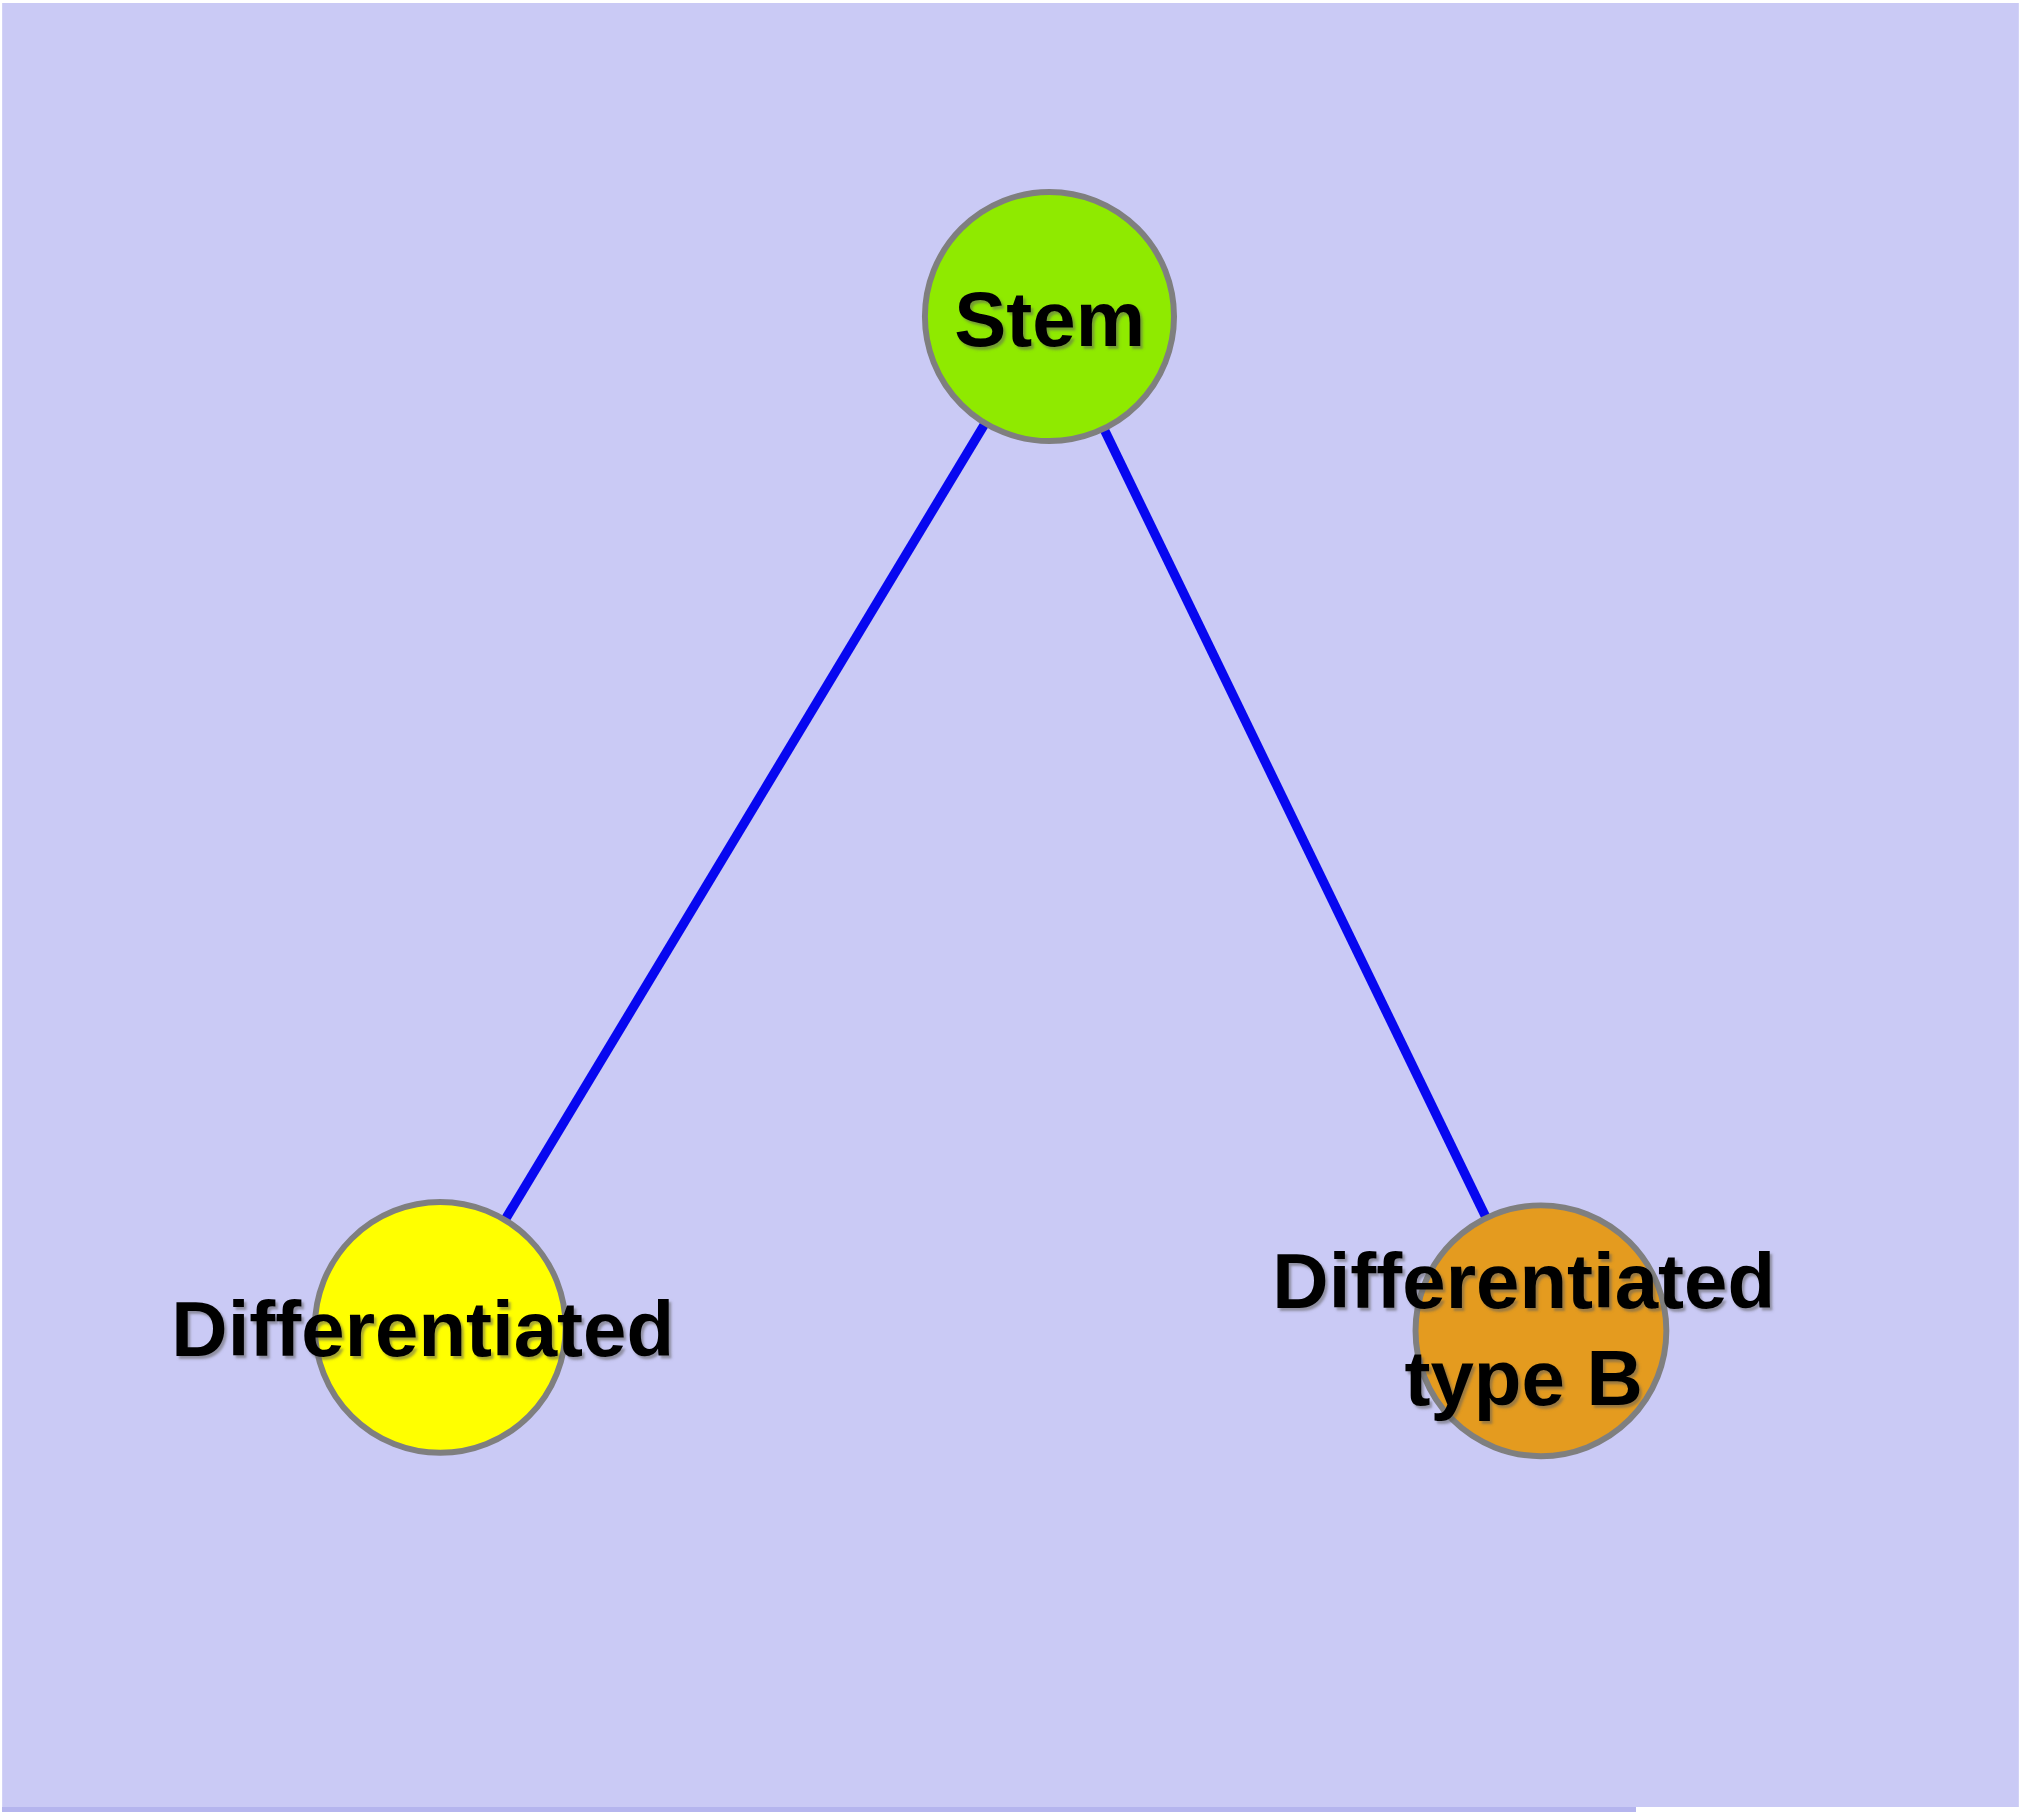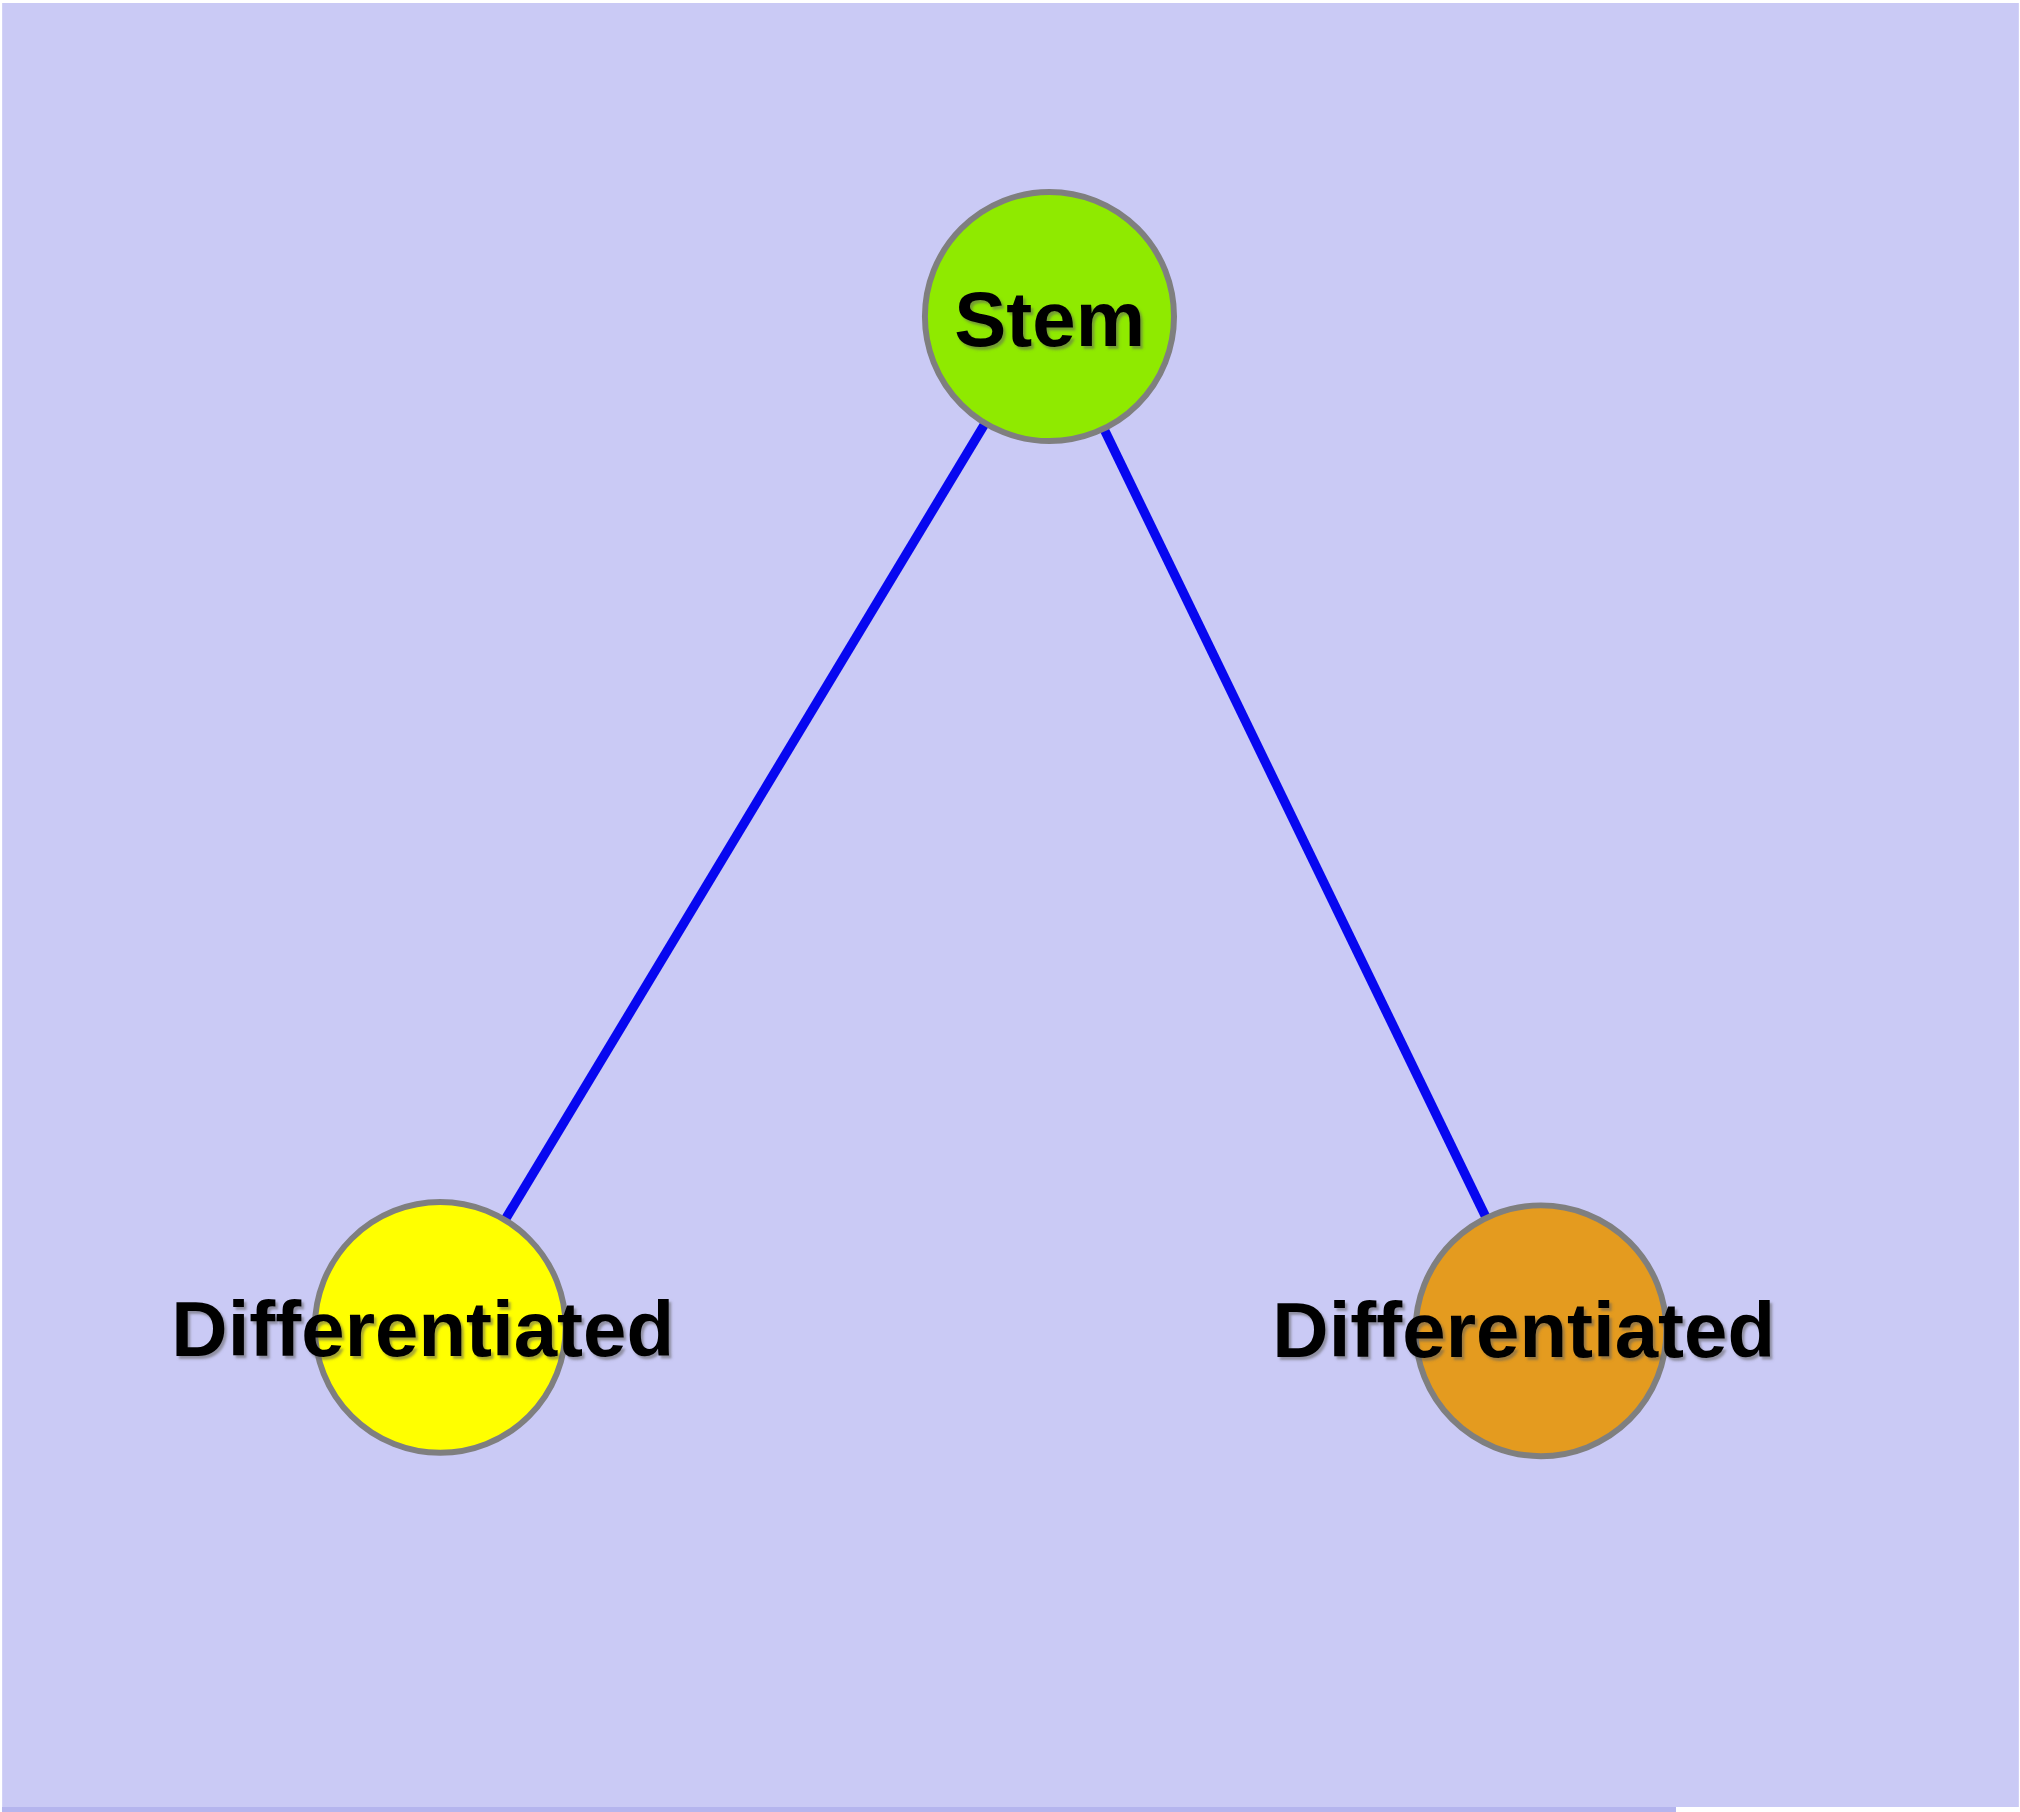--- a/index.html
+++ b/index.html
@@ -11,21 +11,20 @@
     font-family: "Liberation Sans", sans-serif;
     overflow: hidden;
   }
   .canvas {
     position: absolute;
     left: 1.7px;
     top: 2.5px;
     width: 1634px;
     height: 1804px;
     border-bottom: 5.1px solid #b5b5ee;
-    padding-left: 40px;
   }
   .canvas svg {
     position: absolute;
     left: 0;
     top: 0;
     display: block;
   }
   .node-label {
     position: absolute;
     transform: translate(-50%, -50%);
@@ -59,15 +58,16 @@
   </svg>
 
   <div class="node-label" style="left:1048px; top:316px;">Stem</div>
 
   <div class="node-label" style="left:421px; top:1326px;">
     <span class="line">Differentiated</span>
   </div>
 
   <div class="node-label" style="left:1522px; top:1327px;">
     <span class="line">Differentiated</span>
+    <span class="line">type B</span>
   </div>
 </div>
 
 
 </body></html>

